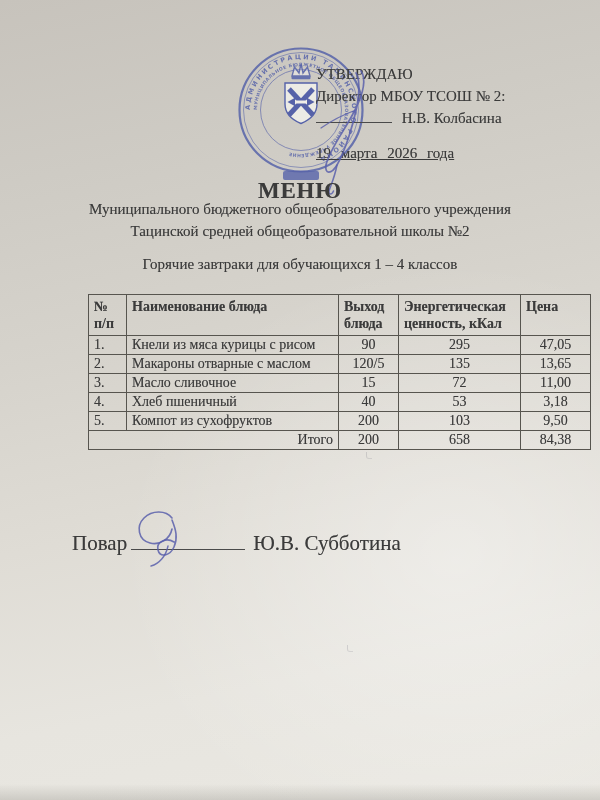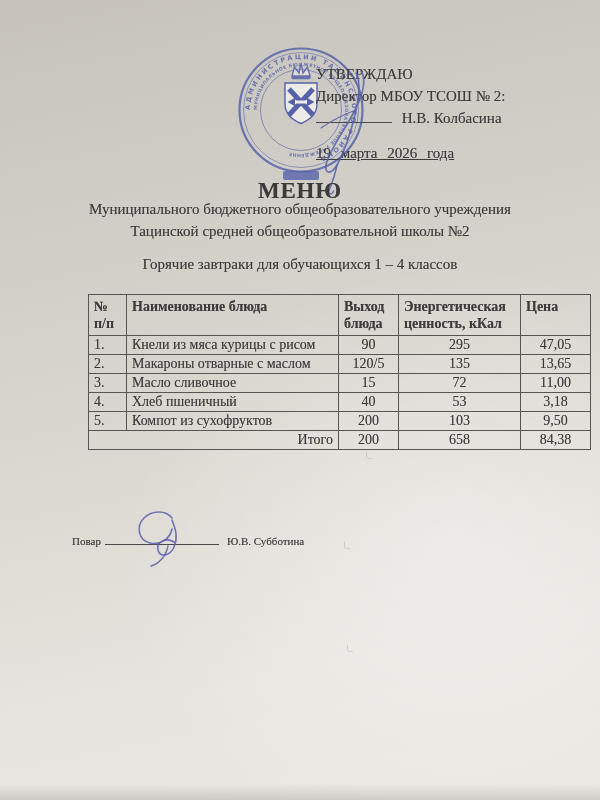--- a/index.html
+++ b/index.html
@@ -60,21 +60,21 @@
   table.menu td{line-height:16px;height:16px;}
   .col-num{width:38px;}
   .col-name{width:212px;}
   .col-out{width:60px;}
   .col-kcal{width:122px;}
   .col-price{width:70px;}
   td.ctr, th.ctr-h{text-align:center;}
   td.total-label{text-align:right;padding-right:9px;}
 
   
-  .footer{position:absolute;left:72px;top:531px;font-size:11px;}
+  .footer{position:absolute;left:72px;top:531px;font-size:21px;}
   .sigline2{display:inline-block;width:114px;border-bottom:1px solid #4a4a4a;height:13px;margin-left:4px;}
   .footer .name{margin-left:8px;}
 
   
   .speck{position:absolute;width:5px;height:6px;border-left:1px solid rgba(80,80,100,.35);border-bottom:1px solid rgba(80,80,100,.3);border-radius:0 0 0 3px;opacity:.5;}
 </style>
 </head>
 <body>
 
 <div class="page">

